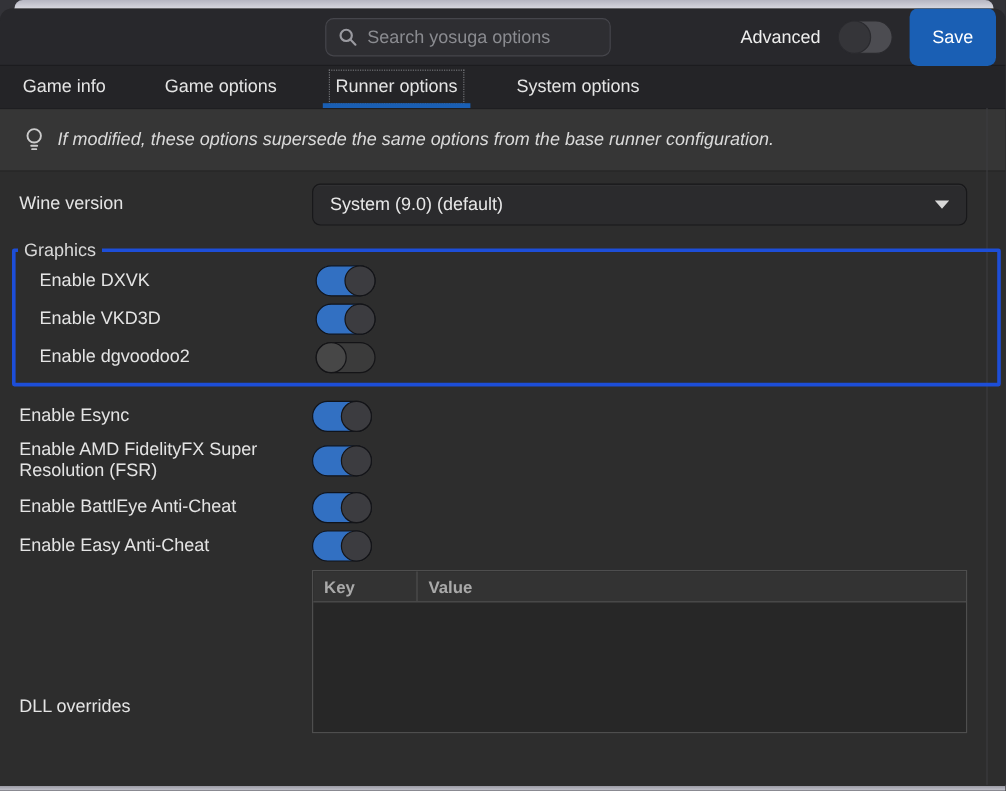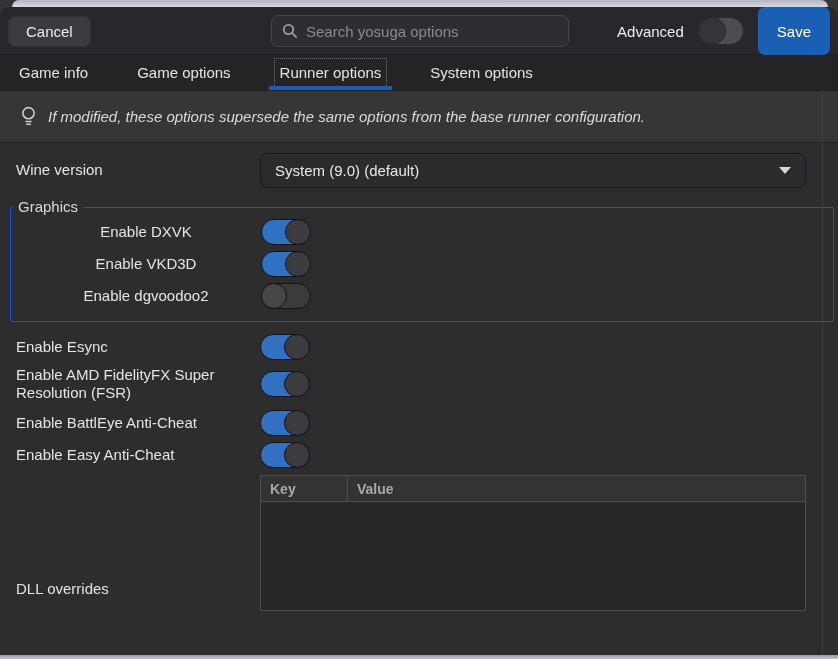--- a/index.html
+++ b/index.html
@@ -29,21 +29,21 @@
   .headerbar {
     position: relative; height: 48px; background: #28282c;
     border-bottom: 1px solid #1c1c1f;
   }
   .btn-cancel {
     position: absolute; left: 8px; top: 9px; height: 31px; padding: 0 17px;
     background: #3b3b3f; border: 1px solid #333337; border-radius: 7px;
     color: #ededed; font-size: 15px; font-family: inherit; cursor: pointer;
   }
   .search-entry {
-    position: absolute; left: 271px; top: 8px; width: 298px; height: 32px;
+    position: absolute; left: 271px; top: 8px; width: 238px; height: 32px;
     background: #2e2e32; border: 1px solid #45454b; border-radius: 7px;
     display: flex; align-items: center; padding: 0 10px; gap: 8px;
   }
   .search-entry input {
     flex: 1; background: transparent; border: none; outline: none;
     color: #cfcfd4; font-size: 15px; font-family: inherit;
   }
   .search-entry input::placeholder { color: #8a8b90; }
   .hdr-right {
     position: absolute; right: 8px; top: 8px; height: 32px;
@@ -106,28 +106,28 @@
     padding: 0 14px; color: #e8e8e8; cursor: pointer;
     box-shadow: inset 0 1px 0 rgba(255,255,255,0.03);
   }
   .dropdown .dd-value { flex: 1; }
   .caret {
     width: 0; height: 0; border-left: 6px solid transparent;
     border-right: 6px solid transparent; border-top: 7px solid #d8d8d8;
   }
   .frame {
     position: relative; margin: 25px 4px 0 10px; height: 115px;
-    border: 1px solid #1d4ed8; border-radius: 2px; padding: 11px 15px 0 20px;
+    border: 3px solid #1d4ed8; border-radius: 2px; padding: 11px 15px 0 20px;
   }
   .frame-title {
     position: absolute; top: -10px; left: 2px; background: #2d2d2d;
     padding: 0 5px; color: #d8d8d8;
   }
   .frame .row { margin-left: 0; height: 26px; margin-bottom: 6px; }
-  .frame .label-col { width: 230px; text-align: center; }
+  .frame .label-col { width: 230px; }
   .toggle-row { height: 26px; margin-top: 6px; }
   .toggle-row.tall { height: 36px; }
   .table-row { margin-top: 7px; margin-right: 32px; align-items: stretch; height: 136px; }
   .label-col.bottom { align-self: flex-end; padding-bottom: 13px; }
   .kv-table {
     flex: 1; border: 1px solid #4e4e4e; background: #272727;
     display: flex; flex-direction: column; overflow: hidden;
   }
   .kv-header {
     display: flex; height: 26px; background: #333333;
@@ -145,21 +145,20 @@
 </style>
 </head>
 <body>
 
 <div class="top-strip"></div>
 <div class="bottom-strip"></div>
 
 <div class="dialog">
 
   <div class="headerbar">
-    <button class="btn-cancel">Cancel</button>
     <div class="search-entry">
       <span>
         <svg class="icon-svg" width="16" height="16" viewBox="0 0 16 16">
           <circle cx="6.5" cy="6.5" r="4.7" fill="none" stroke="#9a9aa0" stroke-width="1.8"></circle>
           <line x1="10.2" y1="10.2" x2="14.2" y2="14.2" stroke="#9a9aa0" stroke-width="1.8" stroke-linecap="round"></line>
         </svg>
       </span>
       <input type="text" placeholder="Search yosuga options" style="">
     </div>
     <div class="hdr-right">

